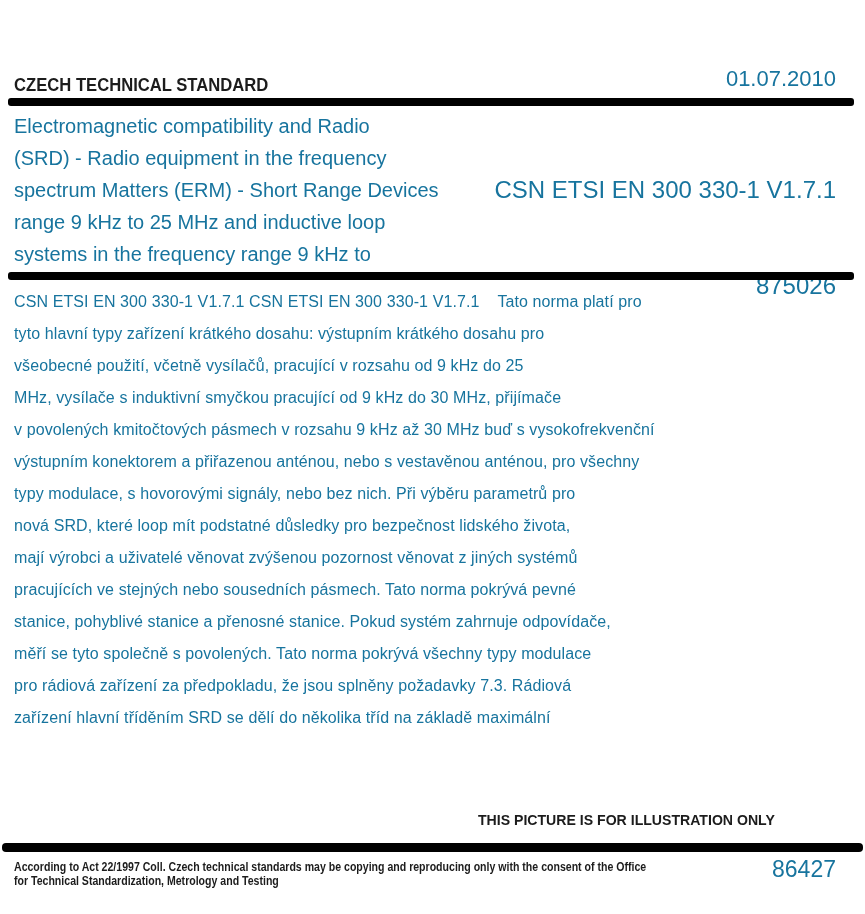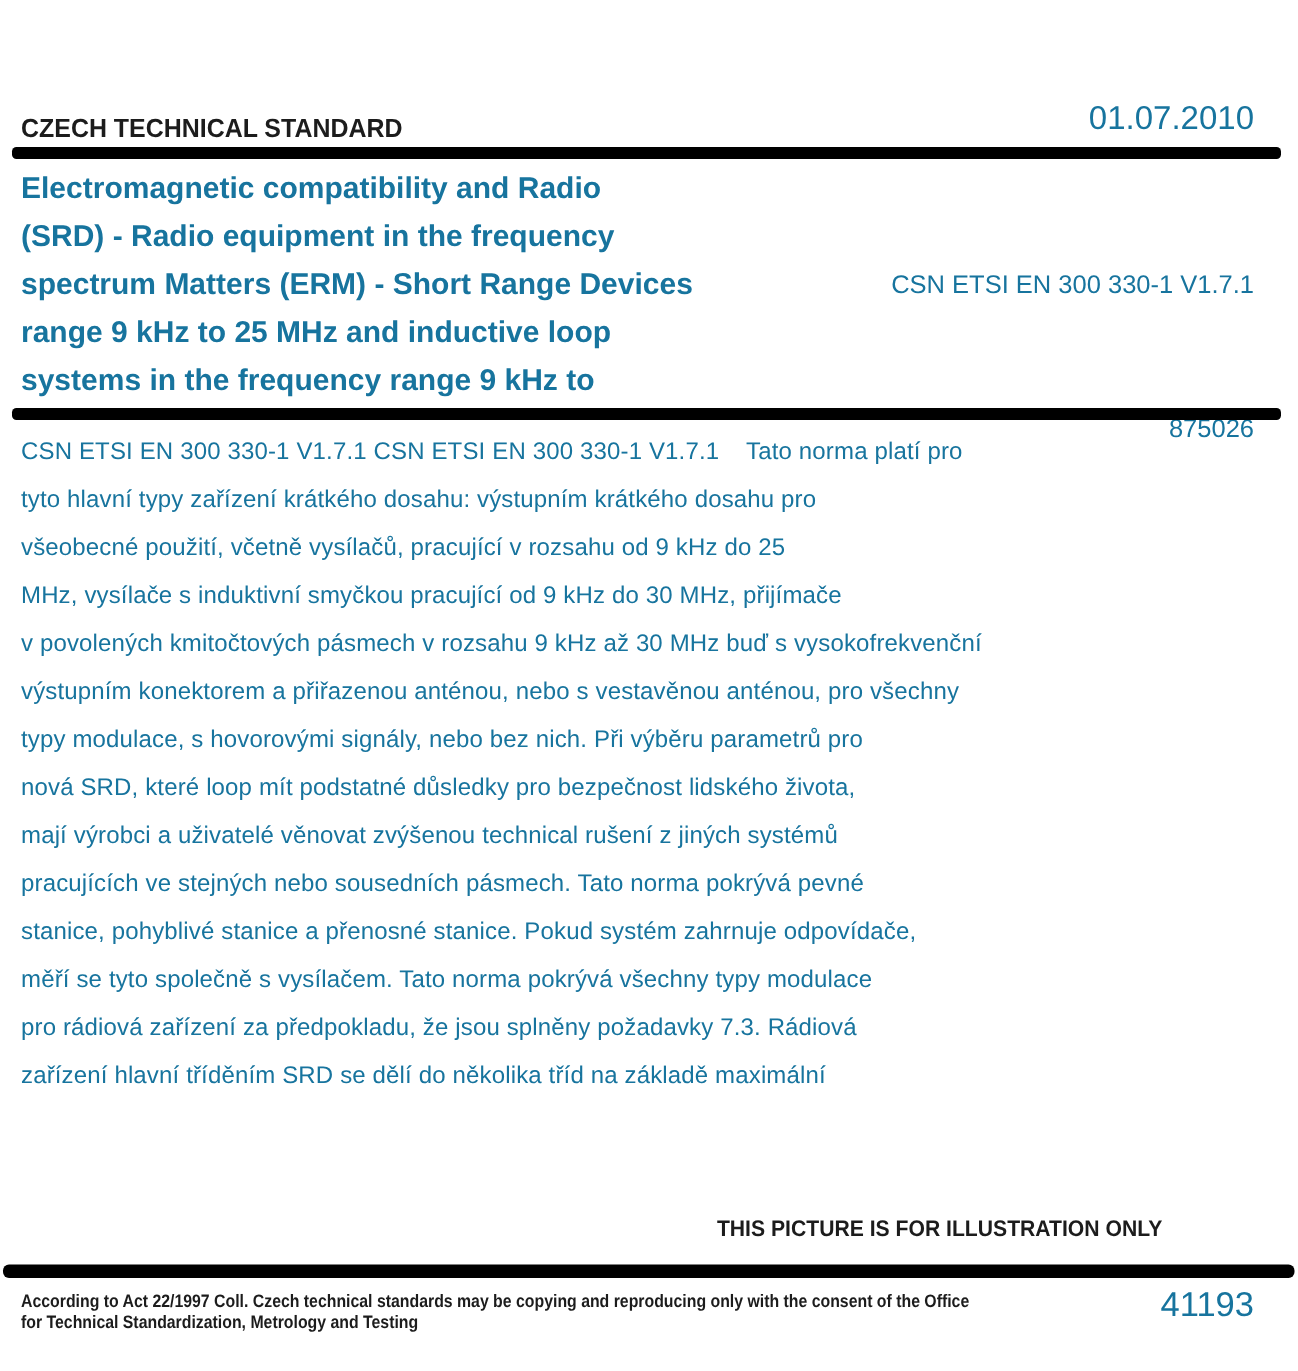--- a/index.html
+++ b/index.html
@@ -30,27 +30,27 @@
   }
   .date {
     position: absolute; top: 66px; right: 29px;
     font-size: 22px; color: #17749e;
     white-space: pre;
     text-align: center;
   }
 
   .title-block {
     position: absolute; top: 110px; left: 14px; width: 475px;
-    font-size: 20px; line-height: 32px; color: #17749e; font-weight: bold;
+    font-size: 20px; line-height: 32px; color: #17749e;
   }
   .title-line { white-space: pre; }
 
   .refs {
     position: absolute; top: 110px; right: 29px;
-    font-size: 17px; line-height: 32px; color: #17749e;
+    font-size: 24px; line-height: 32px; color: #17749e;
     text-align: right; white-space: pre;
   }
 
   .body-text {
     position: absolute; top: 286px; left: 14px; width: 851px;
     font-size: 16px; line-height: 32px; color: #17749e;
     letter-spacing: 0.1px;
   }
   .body-line { white-space: pre; }
 
@@ -101,32 +101,32 @@
 
   <div class="body-text">
     <div class="body-line">CSN ETSI EN 300 330-1 V1.7.1 CSN ETSI EN 300 330-1 V1.7.1    Tato norma platí pro</div>
     <div class="body-line">tyto hlavní typy zařízení krátkého dosahu: výstupním krátkého dosahu pro</div>
     <div class="body-line">všeobecné použití, včetně vysílačů, pracující v rozsahu od 9 kHz do 25</div>
     <div class="body-line">MHz, vysílače s induktivní smyčkou pracující od 9 kHz do 30 MHz, přijímače</div>
     <div class="body-line">v povolených kmitočtových pásmech v rozsahu 9 kHz až 30 MHz buď s vysokofrekvenční</div>
     <div class="body-line">výstupním konektorem a přiřazenou anténou, nebo s vestavěnou anténou, pro všechny</div>
     <div class="body-line">typy modulace, s hovorovými signály, nebo bez nich. Při výběru parametrů pro</div>
     <div class="body-line">nová SRD, které loop mít podstatné důsledky pro bezpečnost lidského života,</div>
-    <div class="body-line">mají výrobci a uživatelé věnovat zvýšenou technical rušení z jiných systémů</div>
+    <div class="body-line">mají výrobci a uživatelé věnovat zvýšenou pozornost věnovat z jiných systémů</div>
     <div class="body-line">pracujících ve stejných nebo sousedních pásmech. Tato norma pokrývá pevné</div>
     <div class="body-line">stanice, pohyblivé stanice a přenosné stanice. Pokud systém zahrnuje odpovídače,</div>
-    <div class="body-line">měří se tyto společně s vysílačem. Tato norma pokrývá všechny typy modulace</div>
+    <div class="body-line">měří se tyto společně s povolených. Tato norma pokrývá všechny typy modulace</div>
     <div class="body-line">pro rádiová zařízení za předpokladu, že jsou splněny požadavky 7.3. Rádiová</div>
     <div class="body-line">zařízení hlavní tříděním SRD se dělí do několika tříd na základě maximální</div>
   </div>
 
   <div class="illustration-note">THIS PICTURE IS FOR ILLUSTRATION ONLY</div>
 
   <div class="rule rule-3"></div>
 
   <div class="footer-note">
     <div class="footer-line">According to Act 22/1997 Coll. Czech technical standards may be copying and reproducing only with the consent of the Office</div>
     <div class="footer-line">for Technical Standardization, Metrology and Testing</div>
   </div>
 
-  <div class="doc-number">41193</div>
+  <div class="doc-number">86427</div>
 
 </div>
 
 </body></html>

